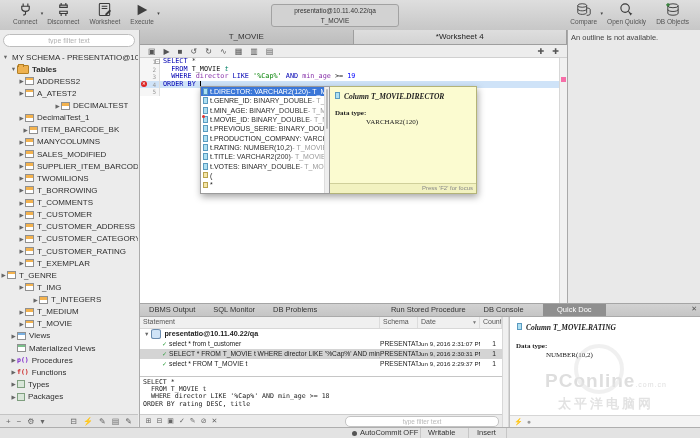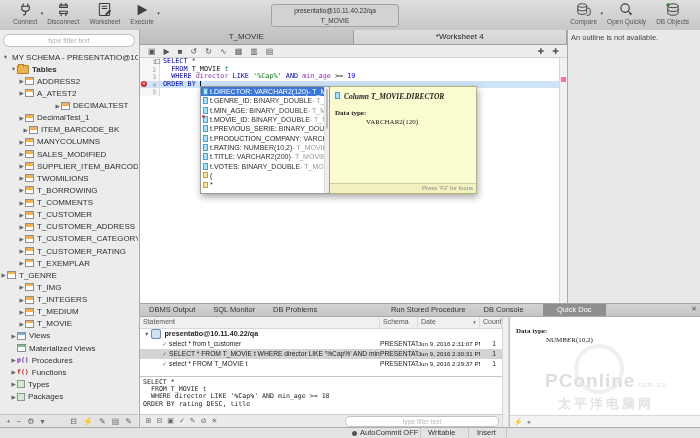--- a/index.html
+++ b/index.html
@@ -339,21 +339,21 @@
         <div class="trow" style="">
           <span class="arr">▶</span>
           <span class="ticon ico-table"></span>
           <span class="lbl">T_GENRE</span>
         </div>
         <div class="trow" style="padding-left: 18px;">
           <span class="arr">▶</span>
           <span class="ticon ico-table"></span>
           <span class="lbl">T_IMG</span>
         </div>
-        <div class="trow" style="padding-left: 18px; align-items: center;">
+        <div class="trow" style="padding-left: 32px; align-items: center;">
           <span class="arr">▶</span>
           <span class="ticon ico-table"></span>
           <span class="lbl">T_INTEGERS</span>
         </div>
         <div class="trow" style="padding-left: 18px;">
           <span class="arr">▶</span>
           <span class="ticon ico-table"></span>
           <span class="lbl">T_MEDIUM</span>
         </div>
         <div class="trow" style="padding-left: 18px;">
@@ -570,20 +570,21 @@
           <span>✎</span>
           <span>⊘</span>
           <span>✕</span>
           <span class="sp"></span>
           <input id="bt-filter" placeholder="type filter text" style="">
         </div>
     </div>
     <div id="recall-sb"></div>
 
     <div id="quickdoc">
+      <div id="qd-title"><span class="ico-col"></span><span>Column T_MOVIE.RATING</span></div>
       <div id="qd-dt-label">Data type:</div>
       <div id="qd-dt-value">NUMBER(10,2)</div>
       <div id="watermark">
         <div id="wm-circle"></div>
         <div id="wm-l1"><span>PConline</span><span id="wm-suffix">.com.cn</span></div>
         <div id="wm-l2">太平洋电脑网</div>
       </div>
       <div id="qd-tools">
         <span class="b1">⚡</span>
         <span class="b2">●</span>

